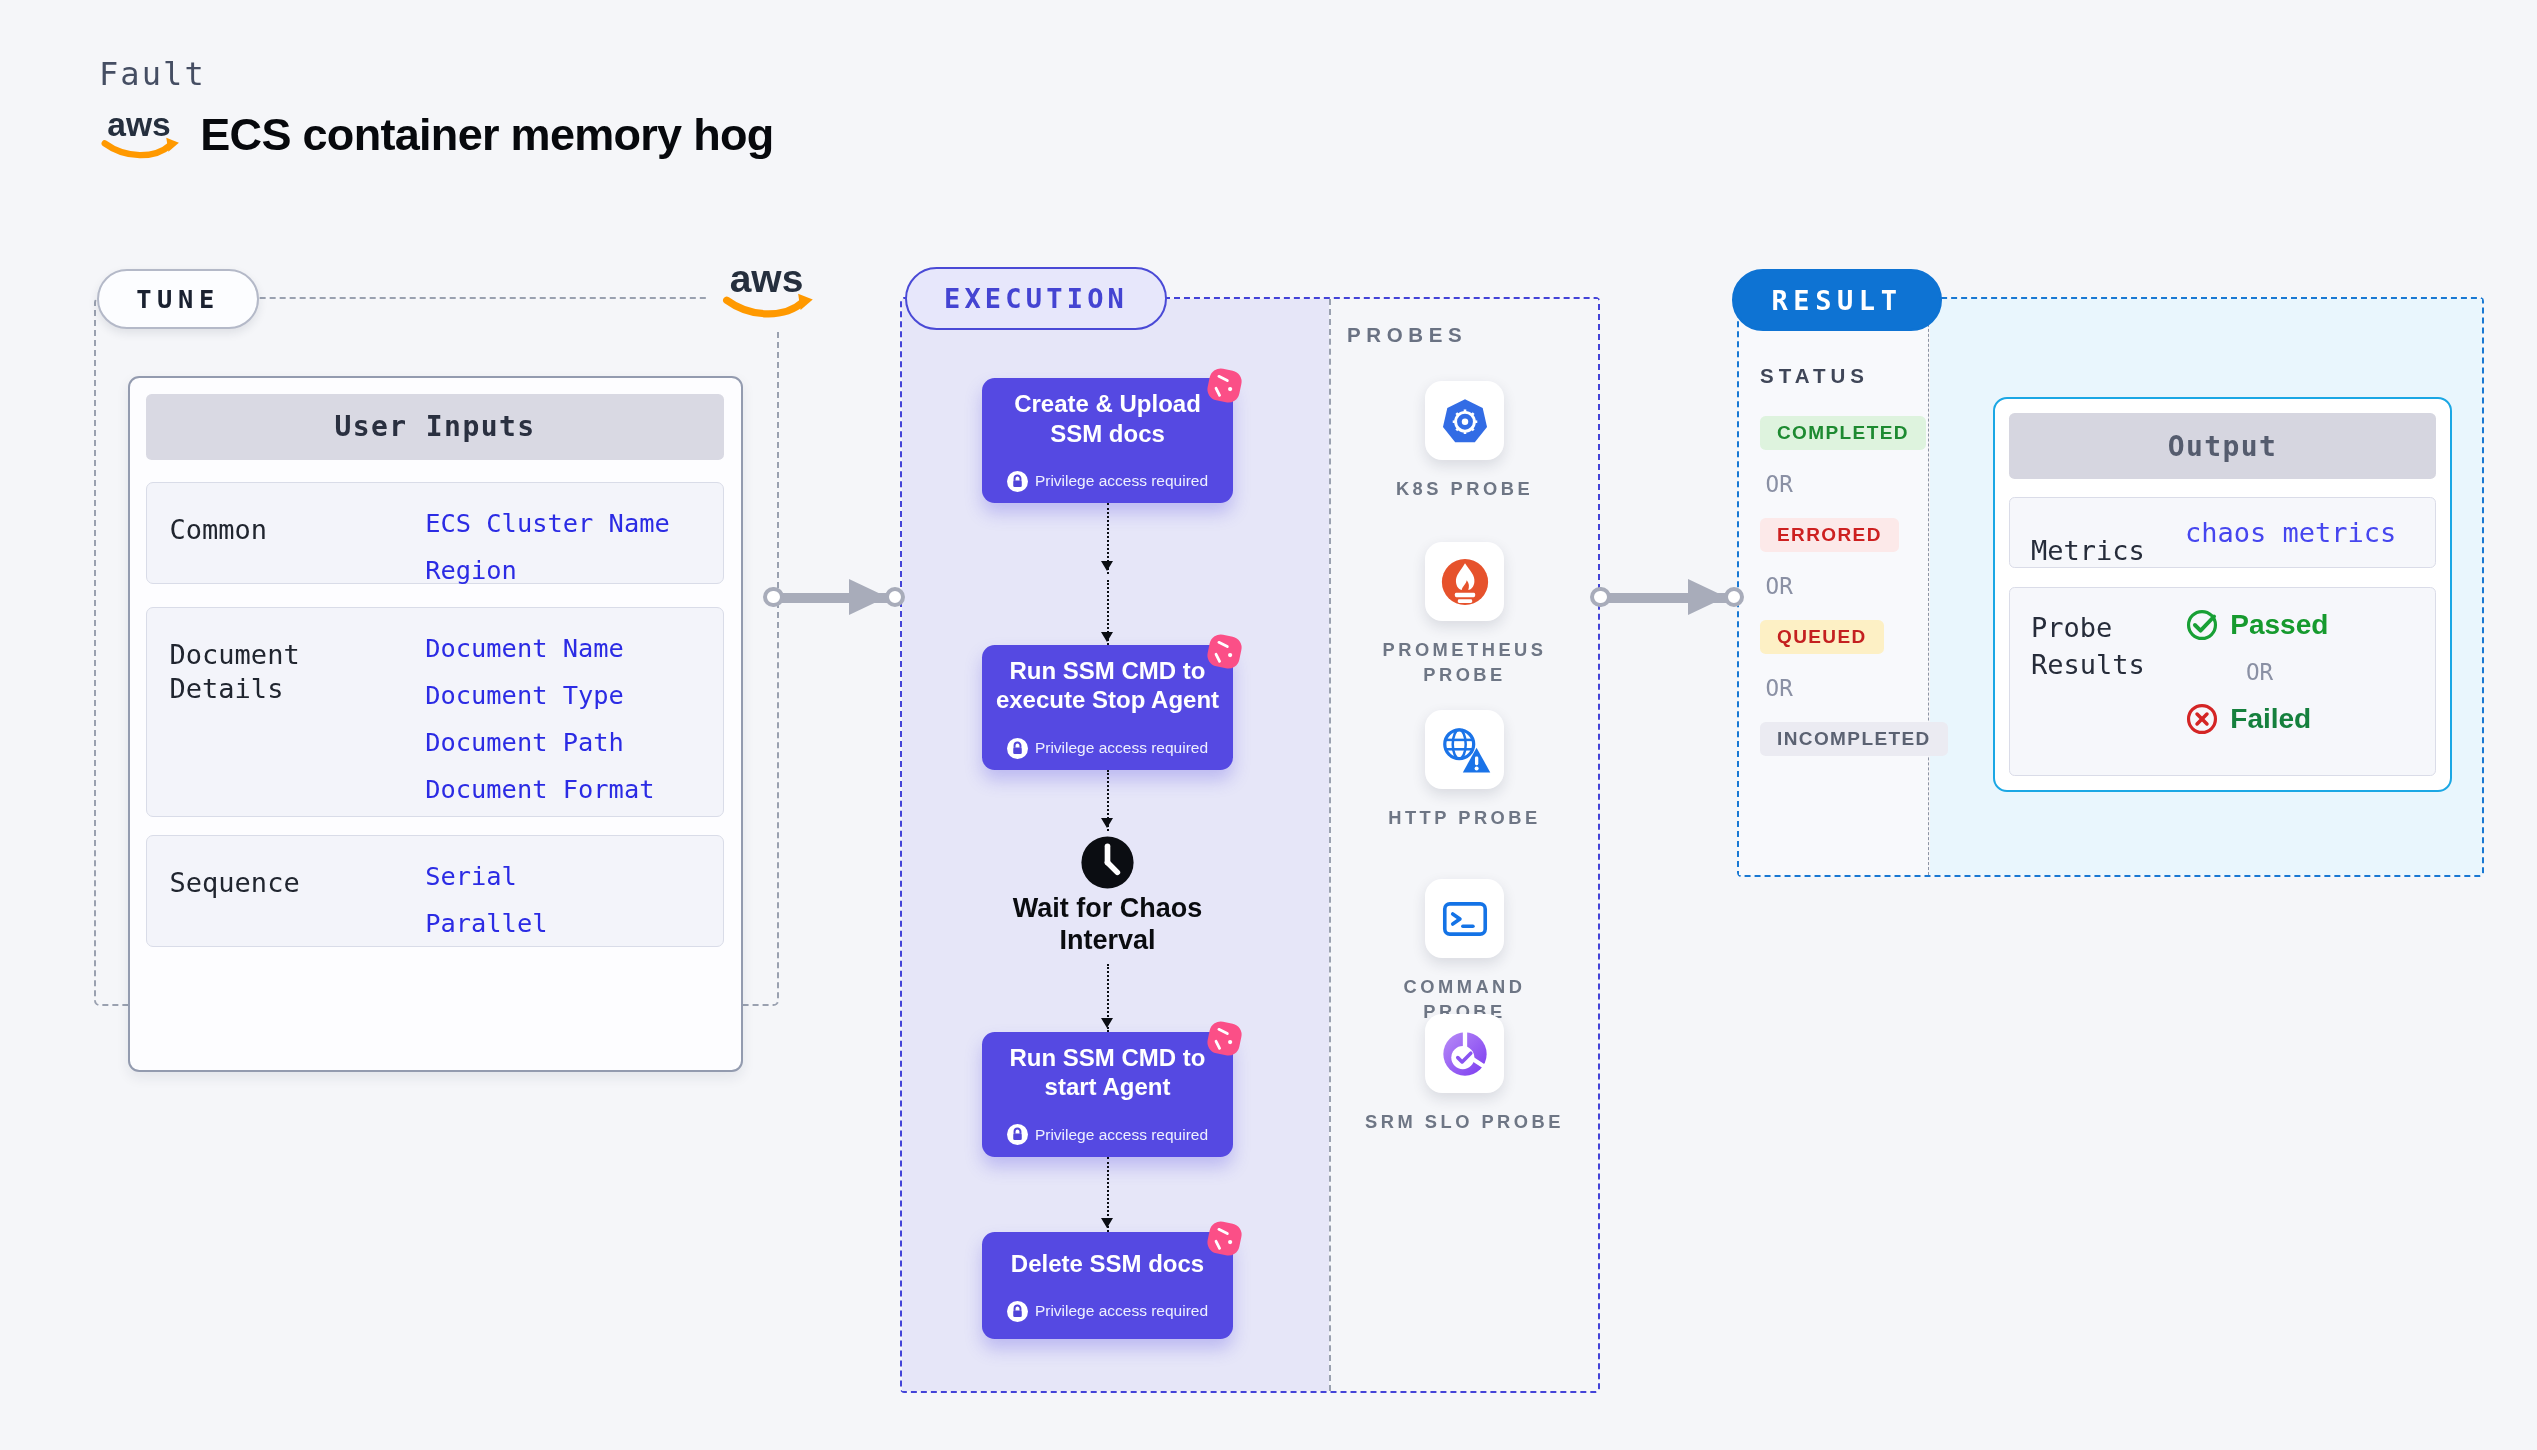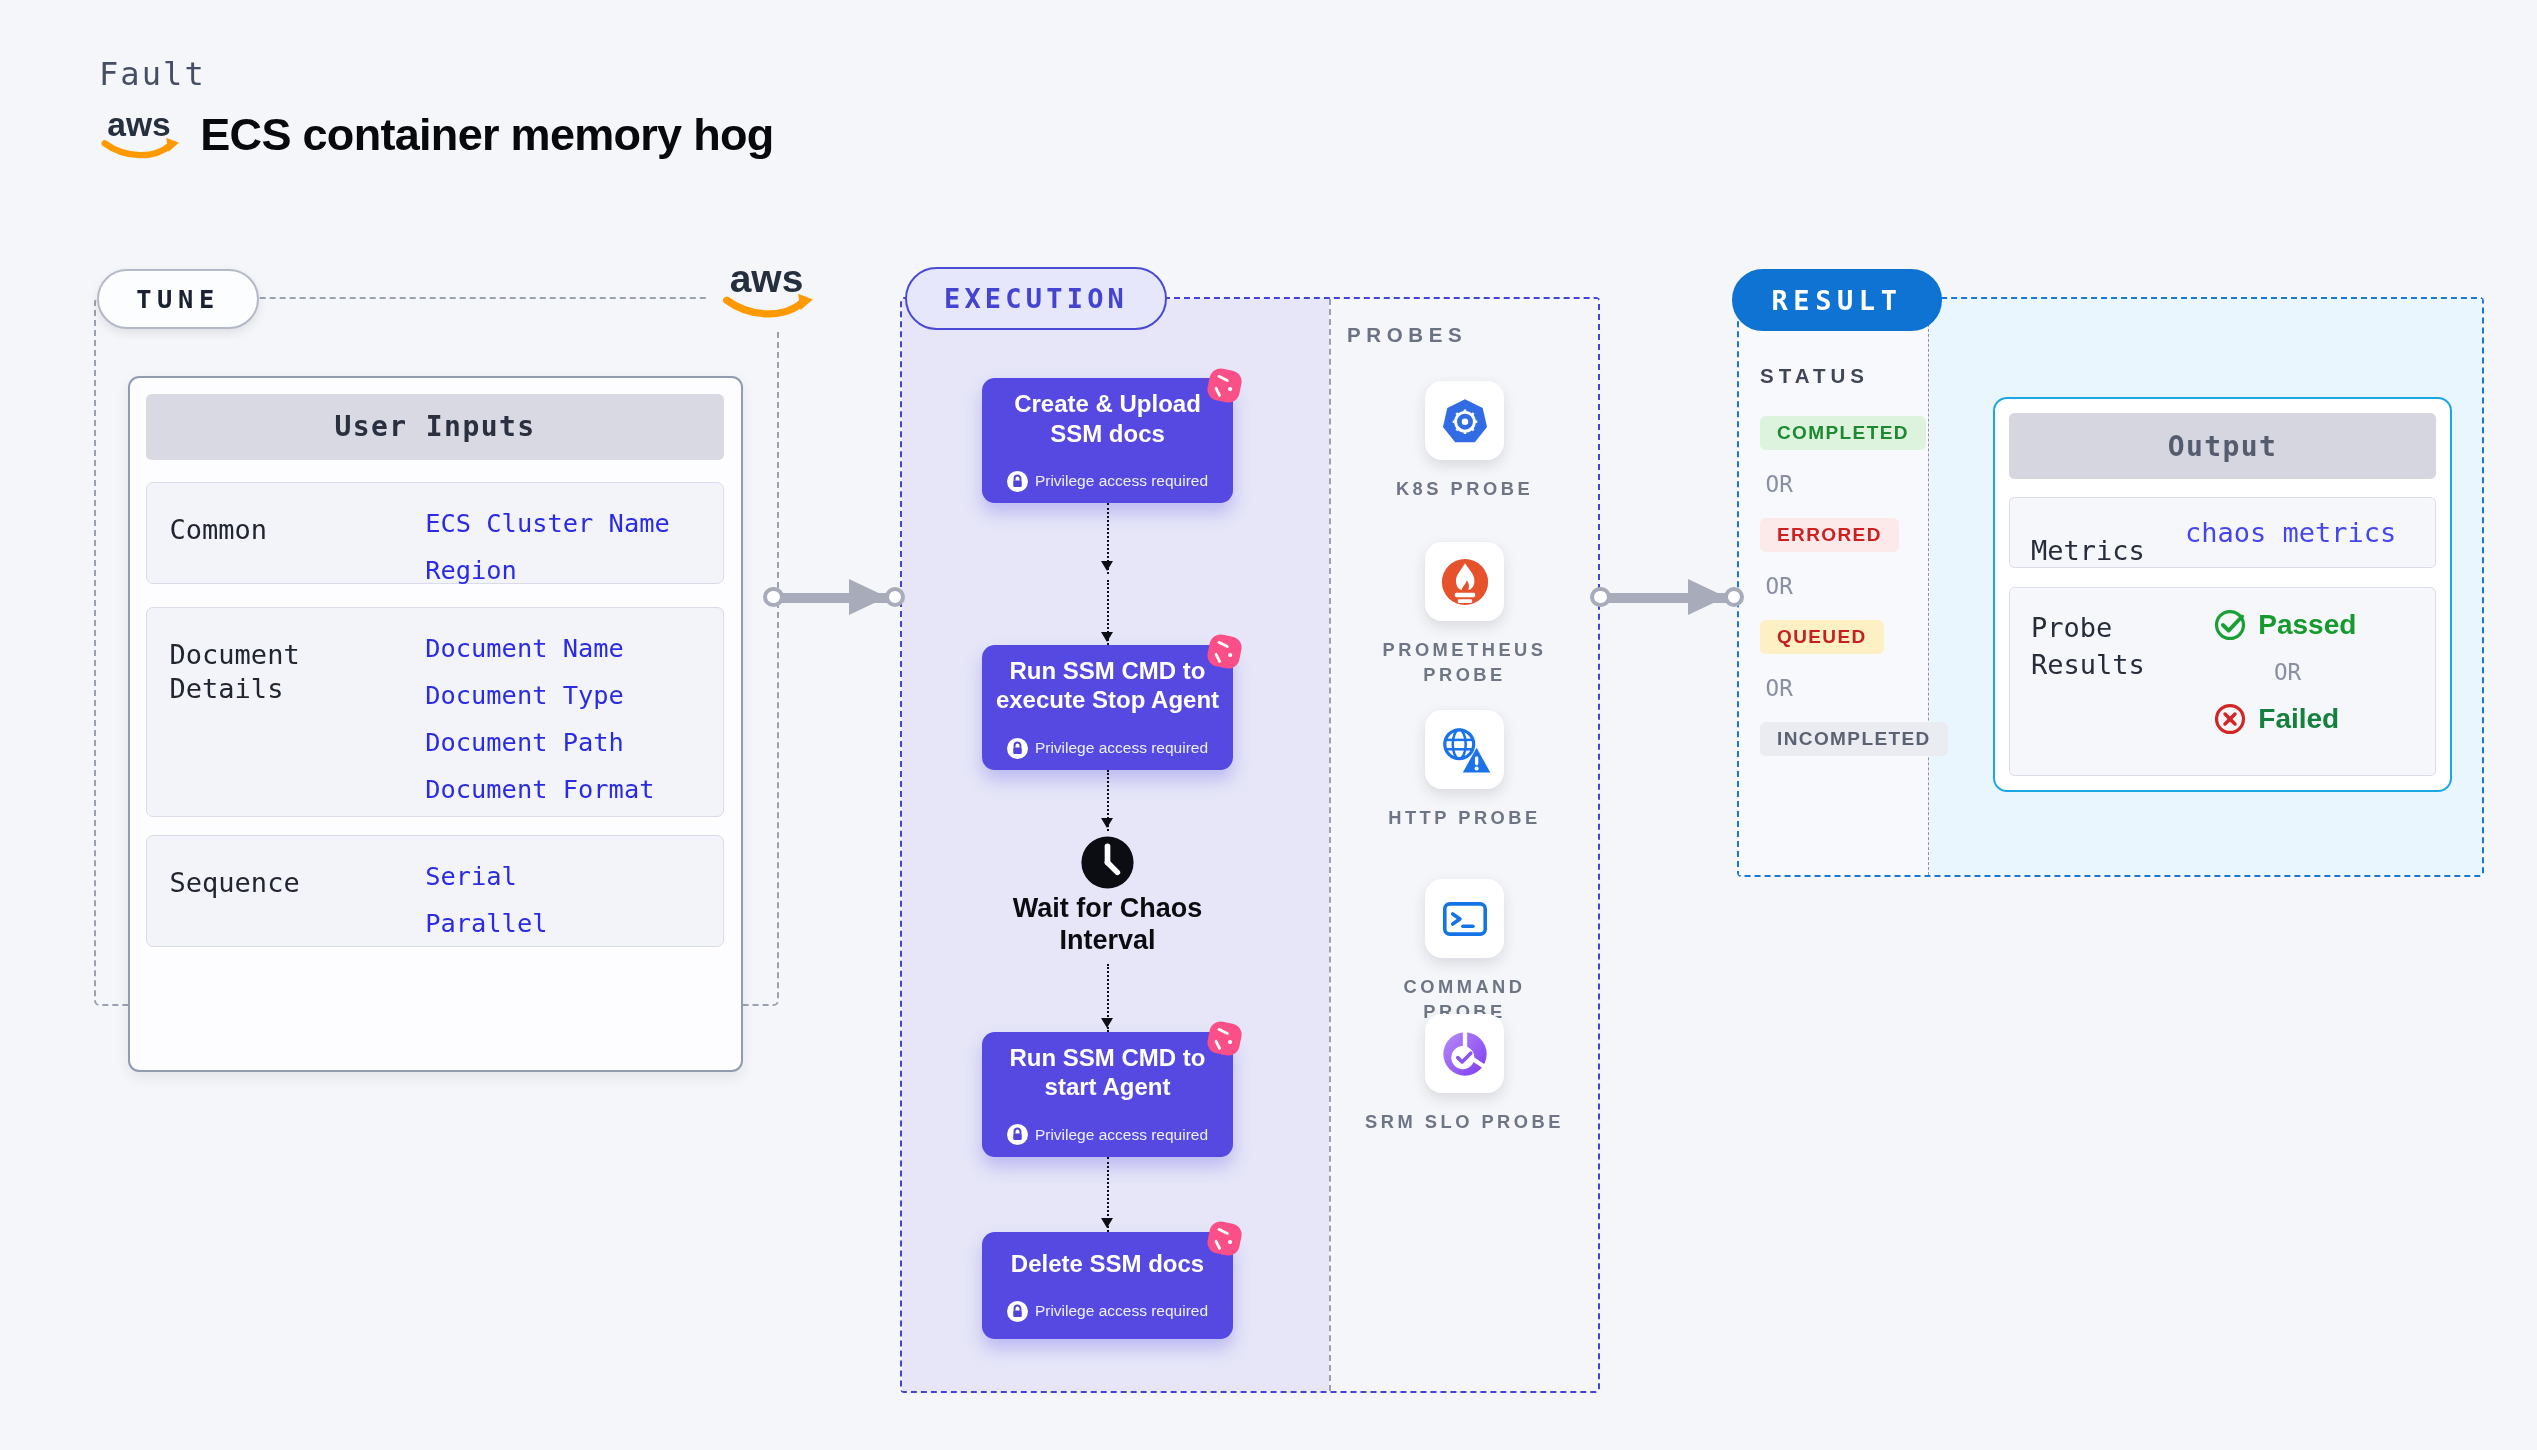--- a/index.html
+++ b/index.html
@@ -106,21 +106,21 @@
   .or-label{font-family:"DejaVu Sans Mono",monospace;font-size:22.6px;color:#8a90a4;margin:0 0 21px 5.6px;}
 
   .output-panel{position:absolute;left:254px;top:98px;width:459px;height:395px;box-sizing:border-box;
                 background:#ffffff;border:2.8px solid #1ba7e4;border-radius:14px;padding:14px;}
   .output-header{height:66px;background:#d6d6e0;border-radius:5.6px;display:flex;align-items:center;justify-content:center;
                  font-family:"DejaVu Sans Mono",monospace;font-size:28px;font-weight:600;color:#555c6e;letter-spacing:1.4px;}
   .output-row{box-sizing:border-box;background:#f6f7fb;border:1.4px solid #dadce8;border-radius:5.6px;margin-top:18.3px;display:flex;}
   .metrics-row{height:71px;align-items:center;}
   .metrics-label{width:154px;padding-left:21px;font-family:"DejaVu Sans Mono",monospace;font-size:27px;color:#262c3a;margin-top:36px;}
   .metrics-value{font-family:"DejaVu Sans Mono",monospace;font-size:27px;color:#4646ef;}
-  .proberes-row{height:189px;gap:28px;}
+  .proberes-row{height:189px;}
   .proberes-label{width:154px;padding:21px 0 0 21px;font-family:"DejaVu Sans Mono",monospace;
                   font-size:27px;color:#262c3a;line-height:1.4;}
   .proberes-results{display:flex;flex-direction:column;align-items:flex-start;padding-top:20px;}
   .res-line{display:flex;align-items:center;gap:11.3px;}
   .res-line svg{width:34px;height:34px;}
   .passed-text{font-size:28px;font-weight:800;color:#169a2e;}
   .failed-text{font-size:28px;font-weight:800;color:#15803d;}
   .res-or{font-family:"DejaVu Sans Mono",monospace;font-size:22.6px;color:#8a90a4;margin:17px 0 17px 61px;}
 </style>
 </head>

